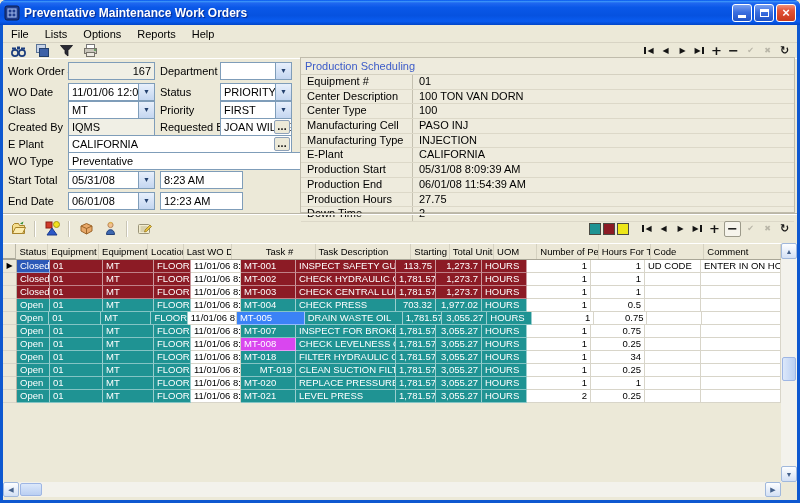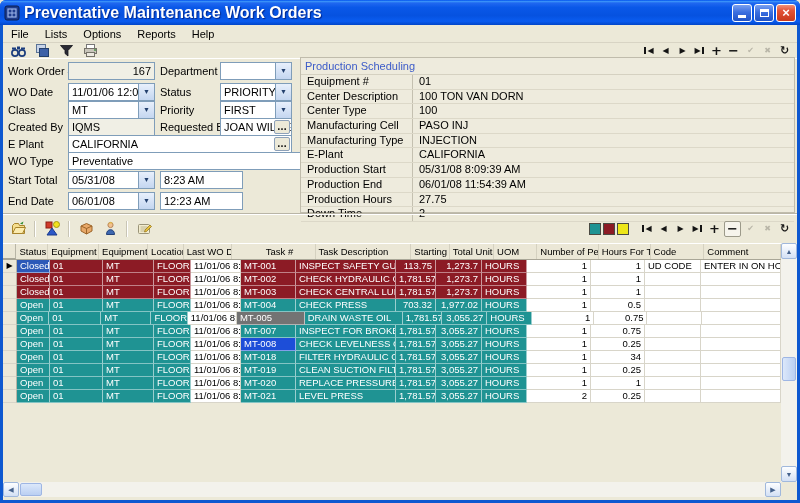--- a/index.html
+++ b/index.html
@@ -3,21 +3,21 @@
 <meta charset="utf-8">
 <style>
   html,body{margin:0;padding:0;width:800px;height:503px;overflow:hidden;
     font-family:"Liberation Sans","DejaVu Sans",sans-serif;background:#ECE9D8;}
   .window{position:relative;width:800px;height:503px;background:#0E58D0;border-radius:6px 6px 0 0;}
   
   .titlebar{position:absolute;left:0;top:0;right:0;height:25px;border-radius:6px 6px 0 0;
     background:linear-gradient(180deg,#0050EE 0%,#3890F8 6%,#2068F0 12%,#0A58E8 30%,#0652E0 62%,#0A5CF0 85%,#0246C8 100%);
     display:flex;align-items:center;padding:0 4px;box-sizing:border-box;}
   .titlebar .appicon{width:16px;height:16px;margin-right:4px;flex:0 0 auto;}
-  .title-text{color:#fff;font-weight:bold;font-size:16px;text-shadow:1px 1px 1px #00268C;flex:1;
+  .title-text{color:#fff;font-weight:bold;font-size:12px;text-shadow:1px 1px 1px #00268C;flex:1;
     white-space:nowrap;overflow:hidden;}
   .winbtn{width:20px;height:18px;margin-left:2px;border:1px solid #fff;border-radius:3px;
     display:flex;align-items:center;justify-content:center;box-sizing:border-box;
     background:linear-gradient(180deg,#7AA0EF 0%,#3B6FE0 45%,#2053C6 100%);}
   .winbtn.close{background:linear-gradient(180deg,#F09078 0%,#E35337 35%,#C93A1C 100%);}
   .minbar{display:block;width:8px;height:3px;background:#fff;margin-top:8px;}
   .maxbox{display:block;width:9px;height:8px;border:1px solid #fff;border-top:3px solid #fff;box-sizing:border-box;}
   .closex{color:#fff;font-weight:bold;font-size:13px;line-height:13px;}
   
   .client{position:absolute;left:3px;right:3px;top:25px;bottom:3px;background:#ECE9D8;overflow:hidden;}
@@ -397,21 +397,21 @@
             <div class="gcell" style="width: 56px; background: rgb(255, 255, 255); color: rgb(0, 0, 0);"></div>
             <div class="gcell" style="width: 80px; background: rgb(255, 255, 255); color: rgb(0, 0, 0);"></div>
           </div>
           <div class="grow">
             <div class="mkr"></div>
             <div class="gcell colored" style="width: 33px; background: rgb(31, 147, 147); color: rgb(255, 255, 255);">Open</div>
             <div class="gcell colored" style="width: 53px; background: rgb(31, 147, 147); color: rgb(255, 255, 255);">01</div>
             <div class="gcell colored" style="width: 51px; background: rgb(31, 147, 147); color: rgb(255, 255, 255);">MT</div>
             <div class="gcell colored" style="width: 37px; background: rgb(31, 147, 147); color: rgb(255, 255, 255);">FLOOR ...</div>
             <div class="gcell" style="width: 50px; background: rgb(255, 255, 255); color: rgb(0, 0, 0);">11/01/06 8:2...</div>
-            <div class="gcell colored" style="width: 69px; background: #737373; color: rgb(255, 255, 255);">MT-005</div>
+            <div class="gcell colored" style="width: 69px; background: #3b82f6; color: rgb(255, 255, 255);">MT-005</div>
             <div class="gcell colored" style="width: 100px; background: rgb(31, 147, 147); color: rgb(255, 255, 255);">DRAIN WASTE OIL</div>
             <div class="gcell right colored" style="width: 40px; background: rgb(31, 147, 147); color: rgb(255, 255, 255);">1,781.57</div>
             <div class="gcell right colored" style="width: 46px; background: rgb(31, 147, 147); color: rgb(255, 255, 255);">3,055.27</div>
             <div class="gcell colored" style="width: 45px; background: rgb(31, 147, 147); color: rgb(255, 255, 255);">HOURS</div>
             <div class="gcell right" style="width: 64px; background: rgb(255, 255, 255); color: rgb(0, 0, 0);">1</div>
             <div class="gcell right" style="width: 54px; background: rgb(255, 255, 255); color: rgb(0, 0, 0);">0.75</div>
             <div class="gcell" style="width: 56px; background: rgb(255, 255, 255); color: rgb(0, 0, 0);"></div>
             <div class="gcell" style="width: 80px; background: rgb(255, 255, 255); color: rgb(0, 0, 0);"></div>
           </div>
           <div class="grow">
@@ -431,21 +431,21 @@
             <div class="gcell" style="width: 56px; background: rgb(255, 255, 255); color: rgb(0, 0, 0);"></div>
             <div class="gcell" style="width: 80px; background: rgb(255, 255, 255); color: rgb(0, 0, 0);"></div>
           </div>
           <div class="grow">
             <div class="mkr"></div>
             <div class="gcell colored" style="width: 33px; background: rgb(31, 147, 147); color: rgb(255, 255, 255);">Open</div>
             <div class="gcell colored" style="width: 53px; background: rgb(31, 147, 147); color: rgb(255, 255, 255);">01</div>
             <div class="gcell colored" style="width: 51px; background: rgb(31, 147, 147); color: rgb(255, 255, 255);">MT</div>
             <div class="gcell colored" style="width: 37px; background: rgb(31, 147, 147); color: rgb(255, 255, 255);">FLOOR ...</div>
             <div class="gcell" style="width: 50px; background: rgb(255, 255, 255); color: rgb(0, 0, 0);">11/01/06 8:2...</div>
-            <div class="gcell colored" style="width: 55px; background: #1d4ed8; color: rgb(255, 255, 255);">MT-008</div>
+            <div class="gcell colored" style="width: 55px; background: #d946ef; color: rgb(255, 255, 255);">MT-008</div>
             <div class="gcell colored" style="width: 100px; background: rgb(31, 147, 147); color: rgb(255, 255, 255);">CHECK LEVELNESS O...</div>
             <div class="gcell right colored" style="width: 40px; background: rgb(31, 147, 147); color: rgb(255, 255, 255);">1,781.57</div>
             <div class="gcell right colored" style="width: 46px; background: rgb(31, 147, 147); color: rgb(255, 255, 255);">3,055.27</div>
             <div class="gcell colored" style="width: 45px; background: rgb(31, 147, 147); color: rgb(255, 255, 255);">HOURS</div>
             <div class="gcell right" style="width: 64px; background: rgb(255, 255, 255); color: rgb(0, 0, 0);">1</div>
             <div class="gcell right" style="width: 54px; background: rgb(255, 255, 255); color: rgb(0, 0, 0);">0.25</div>
             <div class="gcell" style="width: 56px; background: rgb(255, 255, 255); color: rgb(0, 0, 0);"></div>
             <div class="gcell" style="width: 80px; background: rgb(255, 255, 255); color: rgb(0, 0, 0);"></div>
           </div>
           <div class="grow">
@@ -465,21 +465,21 @@
             <div class="gcell" style="width: 56px; background: rgb(255, 255, 255); color: rgb(0, 0, 0);"></div>
             <div class="gcell" style="width: 80px; background: rgb(255, 255, 255); color: rgb(0, 0, 0);"></div>
           </div>
           <div class="grow">
             <div class="mkr"></div>
             <div class="gcell colored" style="width: 33px; background: rgb(31, 147, 147); color: rgb(255, 255, 255);">Open</div>
             <div class="gcell colored" style="width: 53px; background: rgb(31, 147, 147); color: rgb(255, 255, 255);">01</div>
             <div class="gcell colored" style="width: 51px; background: rgb(31, 147, 147); color: rgb(255, 255, 255);">MT</div>
             <div class="gcell colored" style="width: 37px; background: rgb(31, 147, 147); color: rgb(255, 255, 255);">FLOOR ...</div>
             <div class="gcell" style="width: 50px; background: rgb(255, 255, 255); color: rgb(0, 0, 0);">11/01/06 8:2...</div>
-            <div class="gcell colored" style="width: 55px; background: rgb(31, 147, 147); color: rgb(255, 255, 255);">MT-019</div>
+            <div class="gcell colored" style="width: 55px; background: rgb(31, 147, 147); color: rgb(255, 255, 255); text-align: right;">MT-019</div>
             <div class="gcell colored" style="width: 100px; background: rgb(31, 147, 147); color: rgb(255, 255, 255);">CLEAN SUCTION FILT...</div>
             <div class="gcell right colored" style="width: 40px; background: rgb(31, 147, 147); color: rgb(255, 255, 255);">1,781.57</div>
             <div class="gcell right colored" style="width: 46px; background: rgb(31, 147, 147); color: rgb(255, 255, 255);">3,055.27</div>
             <div class="gcell colored" style="width: 45px; background: rgb(31, 147, 147); color: rgb(255, 255, 255);">HOURS</div>
             <div class="gcell right" style="width: 64px; background: rgb(255, 255, 255); color: rgb(0, 0, 0);">1</div>
             <div class="gcell right" style="width: 54px; background: rgb(255, 255, 255); color: rgb(0, 0, 0);">0.25</div>
             <div class="gcell" style="width: 56px; background: rgb(255, 255, 255); color: rgb(0, 0, 0);"></div>
             <div class="gcell" style="width: 80px; background: rgb(255, 255, 255); color: rgb(0, 0, 0);"></div>
           </div>
           <div class="grow">

